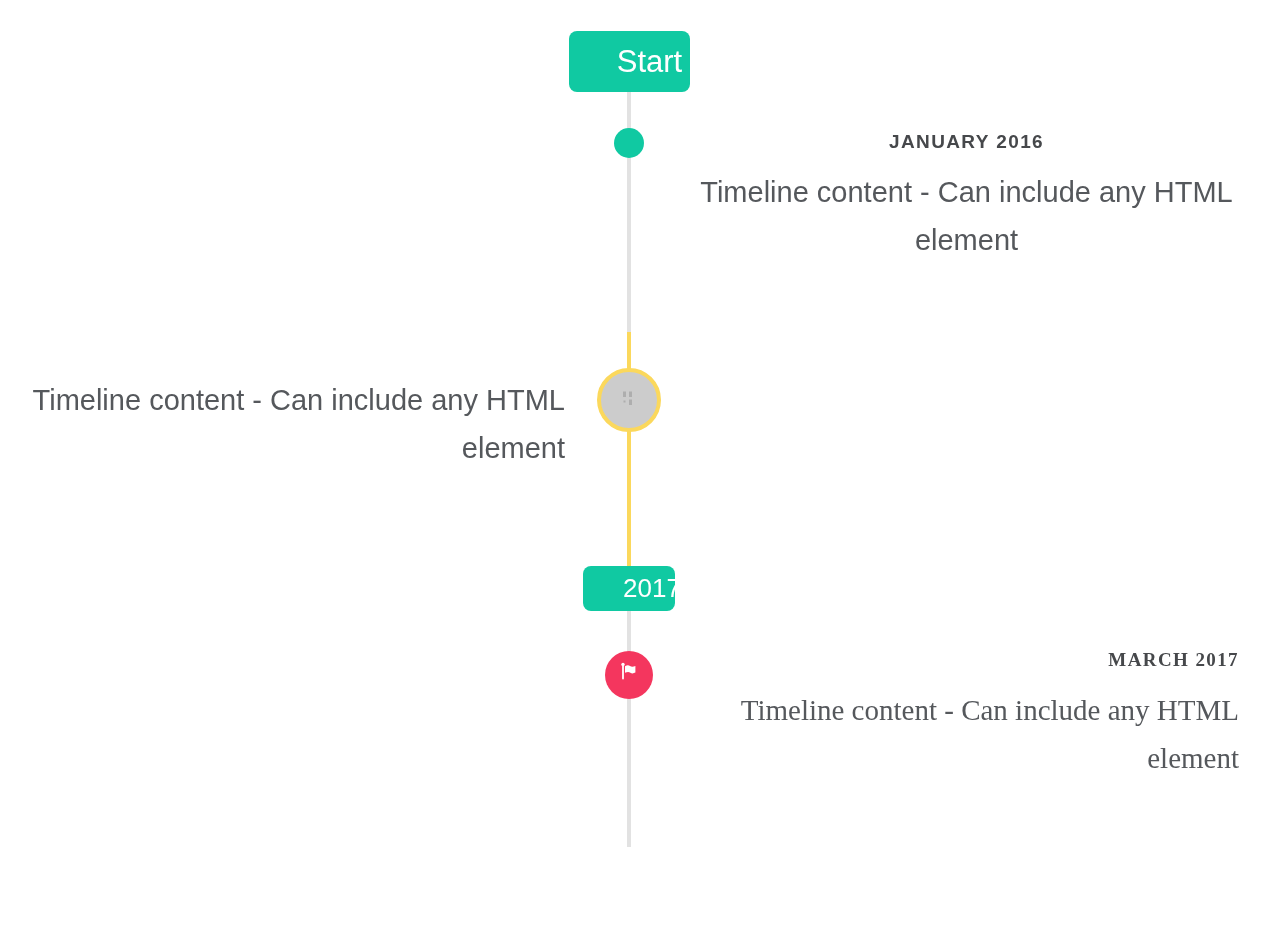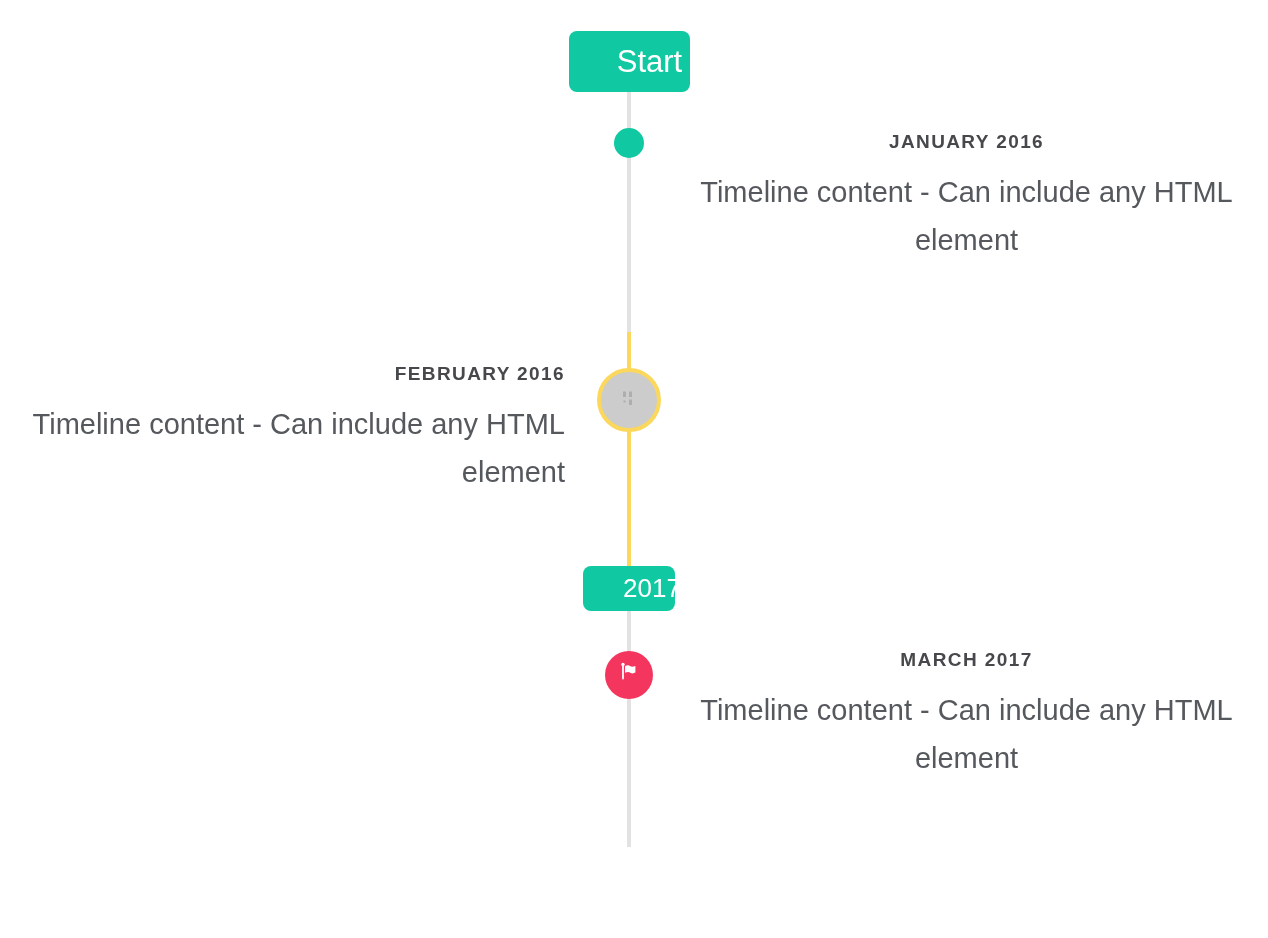--- a/index.html
+++ b/index.html
@@ -41,21 +41,21 @@
   .marker-flag svg{width:24px;height:24px;fill:#ffffff;}
   .marker-image svg{width:20px;height:15px;fill:#a5a5a5;opacity:.75;}
 
   
   .event{position:absolute;width:545px;}
   .event h3{margin:0;font-size:19px;line-height:24px;font-weight:700;
             letter-spacing:1.4px;color:var(--heading-text);}
   .event p{margin:14px 0 0;font-size:29px;line-height:48px;font-weight:400;color:var(--body-text);}
   .event-january{left:694px;top:130px;text-align:center;}
   .event-february{left:20px;top:362px;text-align:right;}
-  .event-march{left:694px;top:648px;text-align:center;}
+  .event-march{left:694px;top:648px;text-align:right;font-family:Liberation Serif, serif;}
 </style>
 </head>
 <body>
 
 <div class="stage">
 
   <div class="rail gray rail-top"></div>
   <div class="rail active rail-active"></div>
   <div class="rail gray rail-bottom"></div>
 
@@ -84,21 +84,20 @@
       </svg>
     </span>
   </div>
 
   <div class="event event-january">
     <h3>JANUARY 2016</h3>
     <p>Timeline content - Can include any HTML element</p>
   </div>
 
   <div class="event event-february">
-    <h3>FEBRUARY 2016</h3>
     <p>Timeline content - Can include any HTML element</p>
   </div>
 
   <div class="event event-march">
     <h3>MARCH 2017</h3>
     <p>Timeline content - Can include any HTML element</p>
   </div>
 
 </div>
 

